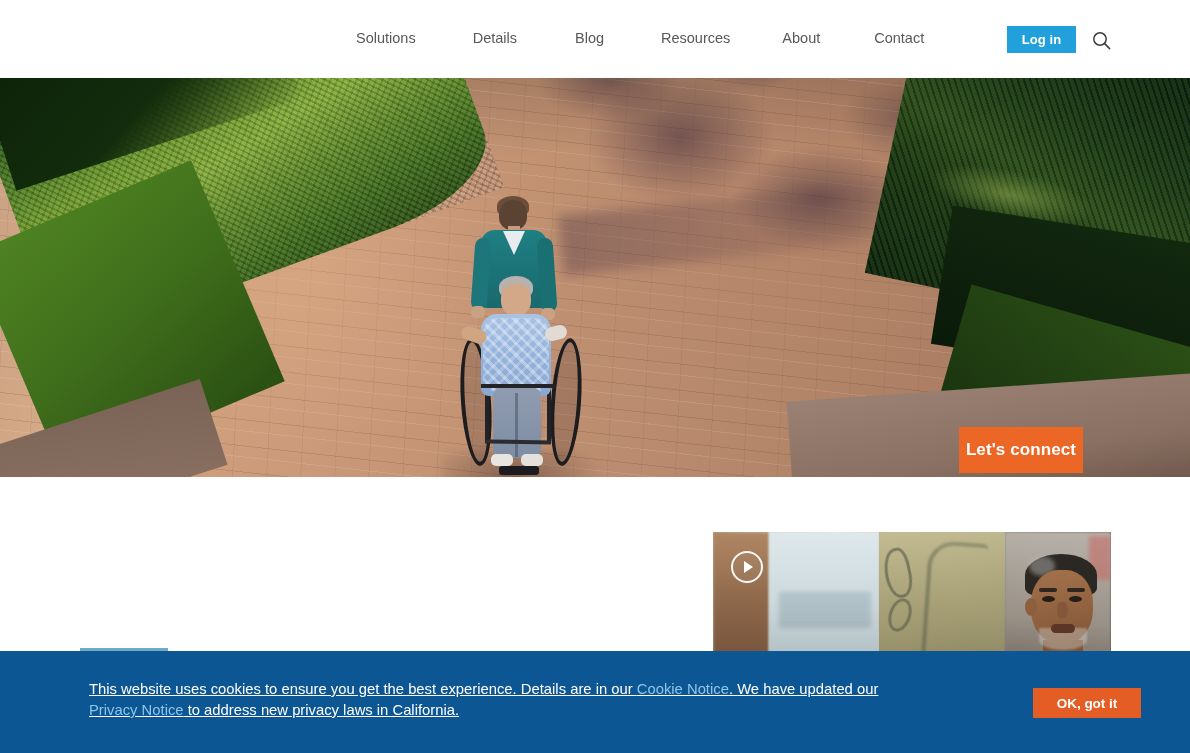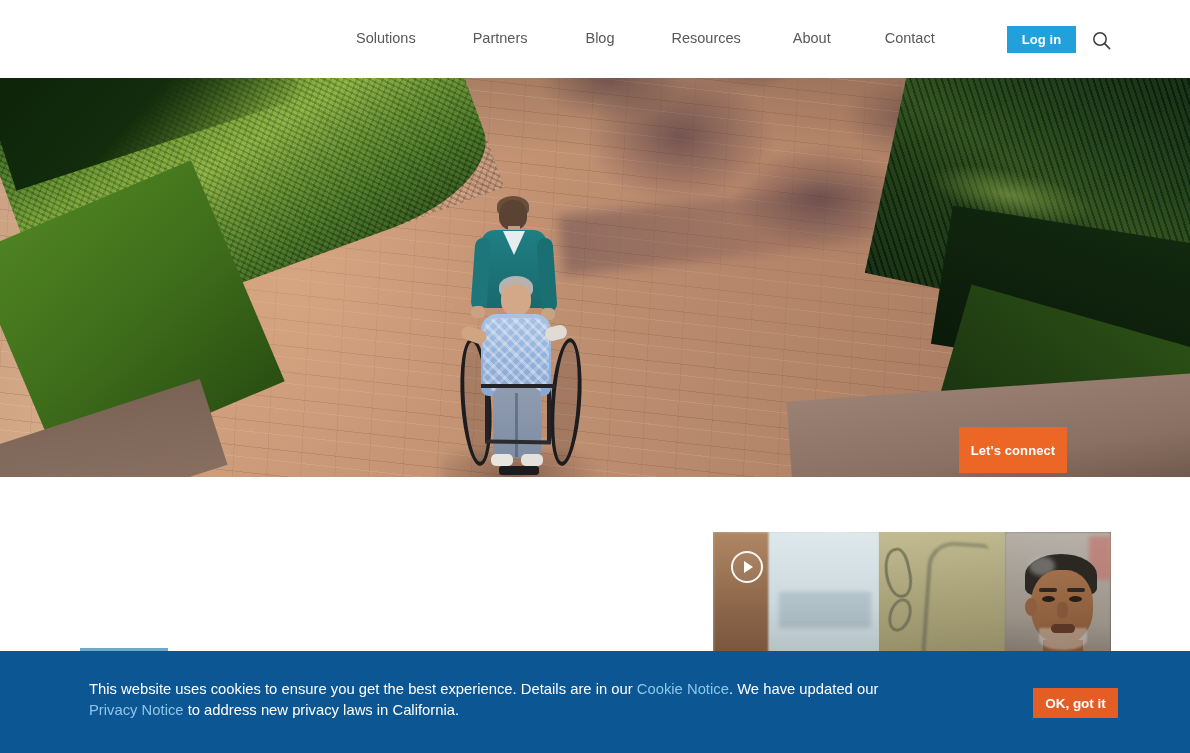--- a/index.html
+++ b/index.html
@@ -277,23 +277,23 @@
   .chair-post-l { position:absolute; left:30px; top:196px; width:4px; height:58px; background:#232327; }
   .chair-post-r { position:absolute; left:92px; top:196px; width:4px; height:58px; background:#232327; }
   .subject-shadow {
     position:absolute; left:-14px; top:262px; width:160px; height:62px;
     background:radial-gradient(ellipse at 45% 40%, rgba(50,35,30,0.42), rgba(0,0,0,0) 72%);
     filter:blur(3px);
   }
 
   
   .connect-tab {
-    position:absolute; left:959px; top:427px; width:108px; height:46px;
+    position:absolute; left:959px; top:427px; width:124px; height:46px;
     background:#ec6726; color:#ffffff;
-    font-size:13px; font-weight:bold;
+    font-size:17px; font-weight:bold;
     display:flex; align-items:center; justify-content:center;
     cursor:pointer; border:none; z-index:20; letter-spacing:0.1px;
   }
 
   
   .content { position:absolute; top:477px; left:0; width:1190px; height:276px; background:#ffffff; }
   .headline {
     position:absolute; left:80px; top:56px; width:600px;
     font-size:40px; line-height:46px; font-weight:normal;
     color:#37709a; letter-spacing:-0.3px;
@@ -365,25 +365,25 @@
     border-bottom:6px solid transparent;
   }
 
   
   .cookie {
     position:absolute; left:0; top:651px; width:1190px; height:102px;
     background:#0c5693; z-index:60;
   }
   .cookie-text {
     position:absolute; left:89px; top:28px; width:790px;
-    font-size:14.8px; line-height:21px; color:#ffffff;
+    font-size:14.8px; line-height:21px; color:#ffffff;text-decoration:underline;
   }
   .cookie-link { color:#8ec6ea; text-decoration:none; cursor:pointer; }
   .cookie-ok {
-    position:absolute; left:1033px; top:688px; width:85px; height:30px;
+    position:absolute; left:1033px; top:688px; width:108px; height:30px;
     background:#e35d25; color:#ffffff; border:none;
     font-size:13.5px; font-weight:bold; cursor:pointer;
     display:flex; align-items:center; justify-content:center;
     z-index:61;
   }
 
   
   .revain {
     position:absolute; left:1056px; top:705px; width:134px; height:48px;
     display:flex; align-items:center; z-index:55; pointer-events:none;
@@ -394,21 +394,21 @@
   }
 </style>
 </head>
 <body>
 
 <div class="header">
 
 
   <nav class="nav">
     <a class="nav-item n0" href="#">Solutions</a>
-    <a class="nav-item n1" href="#">Partners</a>
+    <a class="nav-item n1" href="#">Details</a>
     <a class="nav-item n2" href="#">Blog</a>
     <a class="nav-item n3" href="#">Resources</a>
     <a class="nav-item n4" href="#">About</a>
     <a class="nav-item n5" href="#">Contact</a>
   </nav>
 
   <a class="login-btn" href="#">Log in</a>
 
   <button class="search-btn">
     <svg width="19" height="19" viewBox="0 0 19 19">

